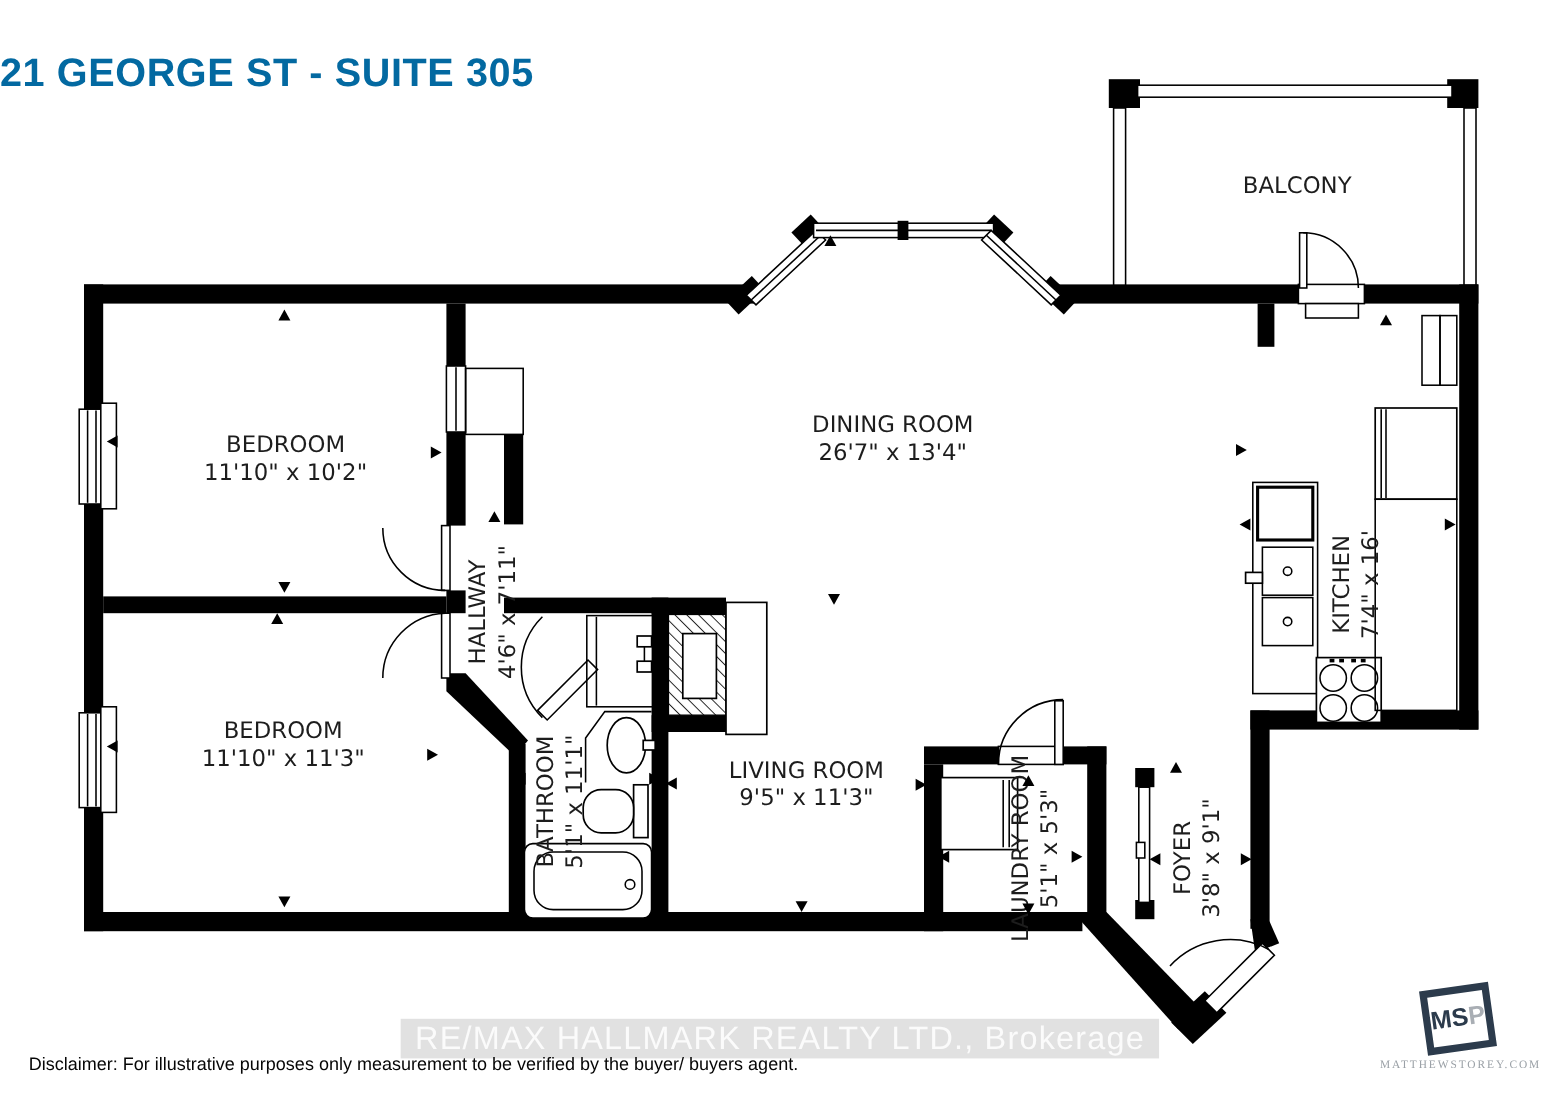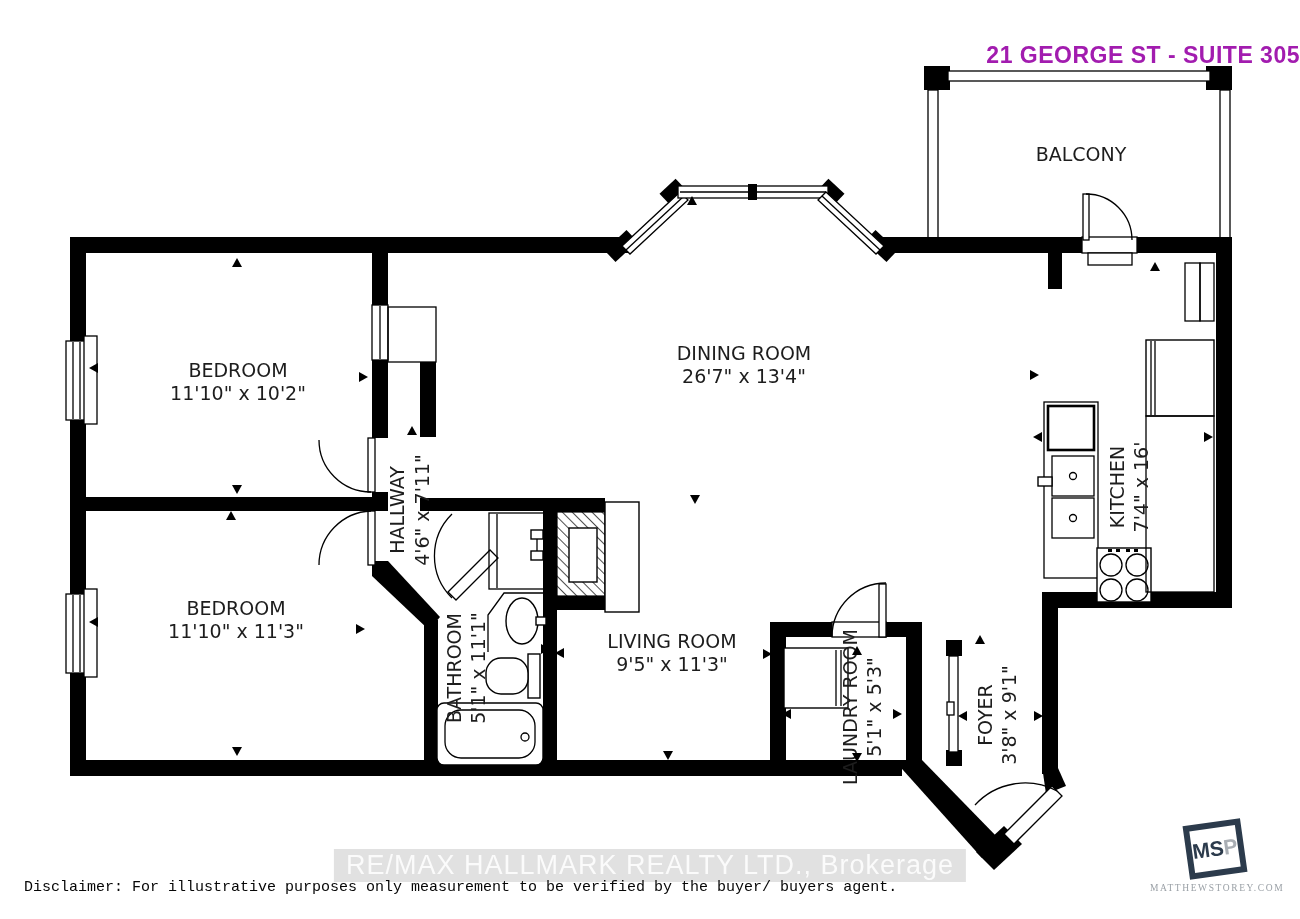--- a/index.html
+++ b/index.html
@@ -1,34 +1,34 @@
 <!DOCTYPE html>
 <html><head>
 <meta charset="utf-8">
 <style>
   html,body{margin:0;padding:0;background:#ffffff;width:1300px;height:919px;overflow:hidden;
             font-family:"Liberation Sans",sans-serif;}
   #stage{position:relative;width:1300px;height:919px;background:#fff;}
-  #plan-title{position:absolute;top:42px;left:0;right:0;text-align:right;
-              font-size:23px;font-weight:700;letter-spacing:.5px;color:#a21caf;
+  #plan-title{position:absolute;top:42px;left:0;right:0;text-align:left;
+              font-size:33px;font-weight:700;letter-spacing:.5px;color:#0369a1;
               font-family:"Liberation Sans",sans-serif;}
   svg{position:absolute;top:0;left:0;}
   .wl{fill:#000;stroke:none;}
   .ln{fill:#fff;stroke:#000;stroke-width:1.3;}
   .thin{fill:none;stroke:#000;stroke-width:1.3;}
   .thick{fill:none;stroke:#000;stroke-width:2.6;}
   .fix{fill:#fff;stroke:#000;stroke-width:1.4;}
   .room-label{font-family:"DejaVu Sans","Liberation Sans",sans-serif;font-size:19px;fill:#1d1d1d;
               text-anchor:middle;}
   #watermark{position:absolute;top:849px;left:50%;transform:translateX(-50%);
              background:rgba(175,175,175,.38);color:rgba(252,252,252,.95);
              font-size:27px;padding:1px 12px;white-space:nowrap;letter-spacing:1px;
              font-family:"Liberation Sans",sans-serif;}
   #disclaimer{position:absolute;top:879px;left:24px;font-size:15px;color:#060606;
-              font-family:Liberation Mono, monospace;}
+              font-family:Liberation Sans, sans-serif;}
   #msp-logo{position:absolute;top:822px;left:1150px;width:130px;text-align:center;}
   #msp-box{display:inline-block;width:46px;height:42px;border:6px solid #2c3b4c;
            transform:rotate(-8deg);line-height:42px;font-weight:700;font-size:21px;
            font-family:"Liberation Sans",sans-serif;background:#fff;}
   #msp-box .dark{color:#2c3b4c;} #msp-box .lite{color:#a9aeb4;}
   #msp-site{margin-top:7px;font-size:9.5px;letter-spacing:1.6px;color:#9aa0a6;
             font-family:Liberation Serif, serif;}
 </style>
 </head>
 <body>

